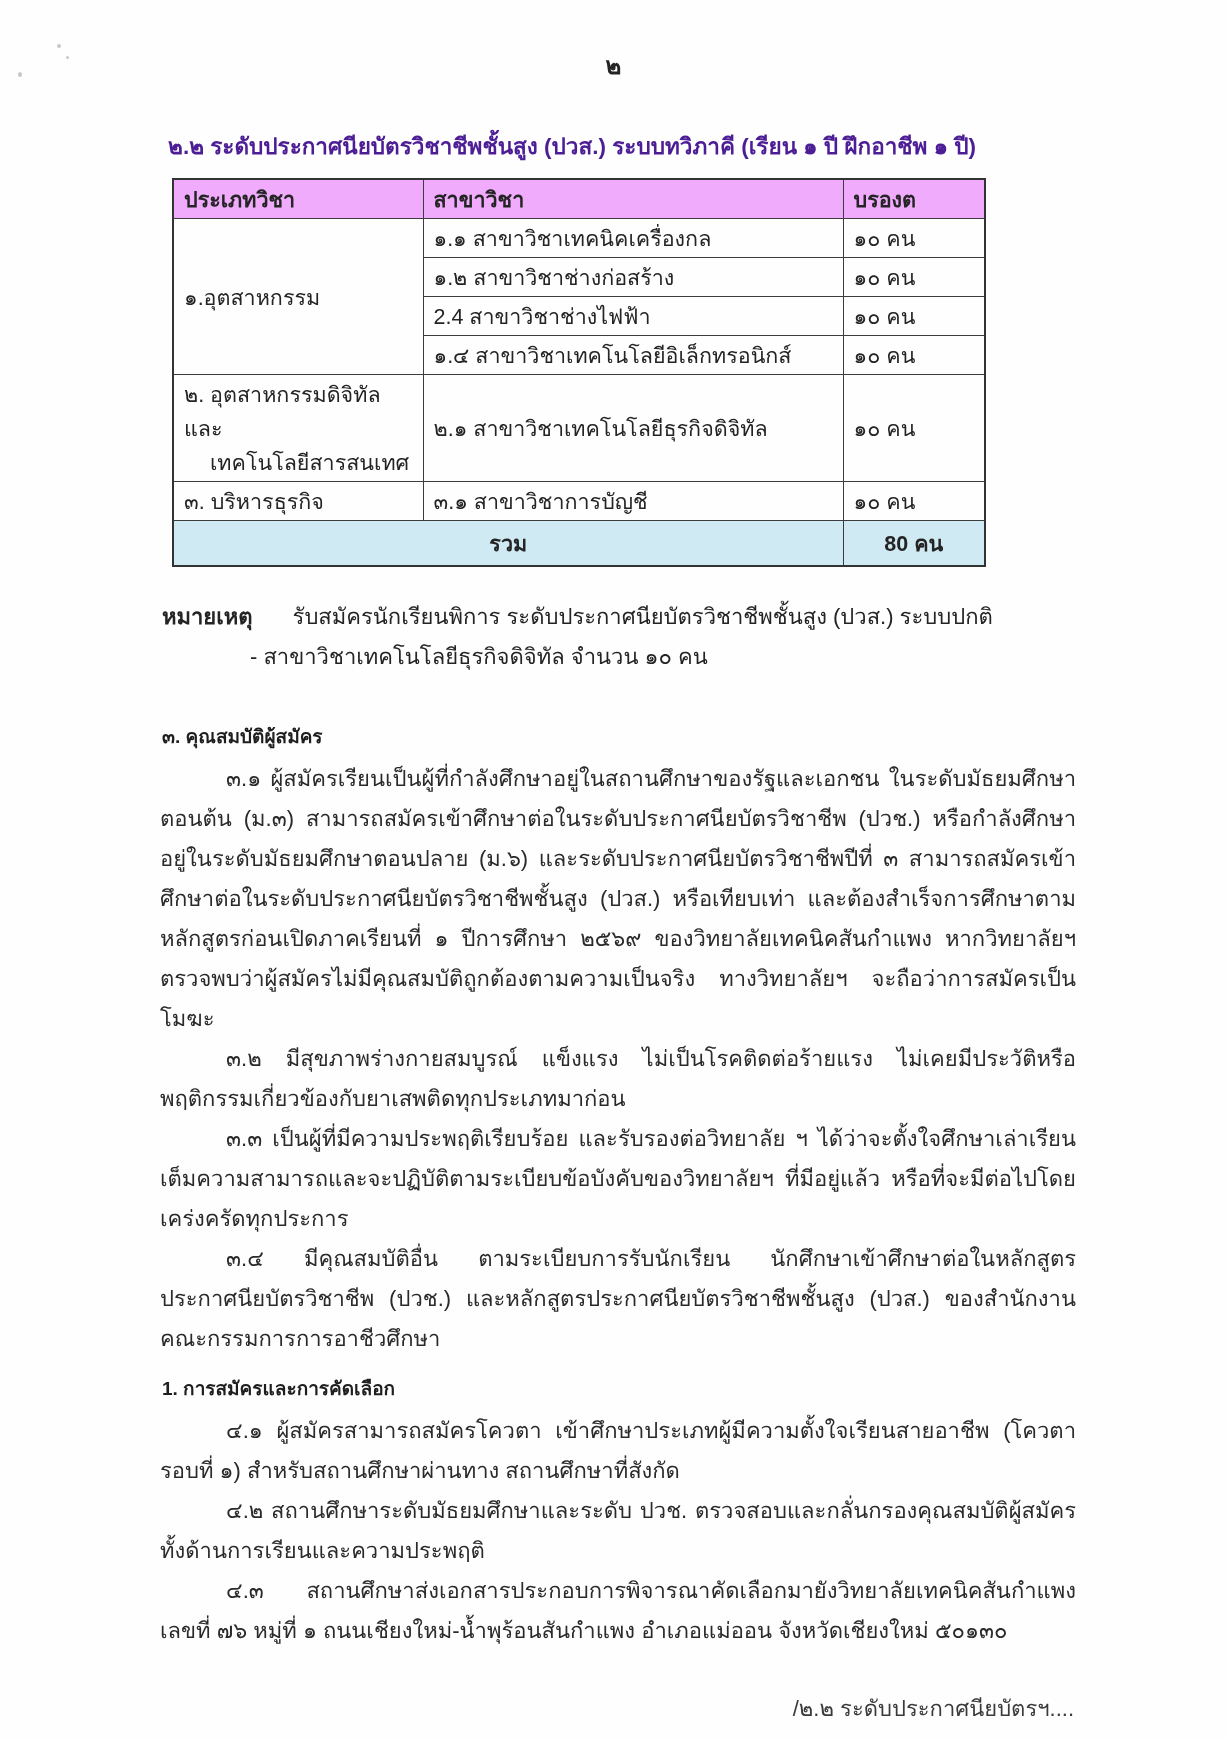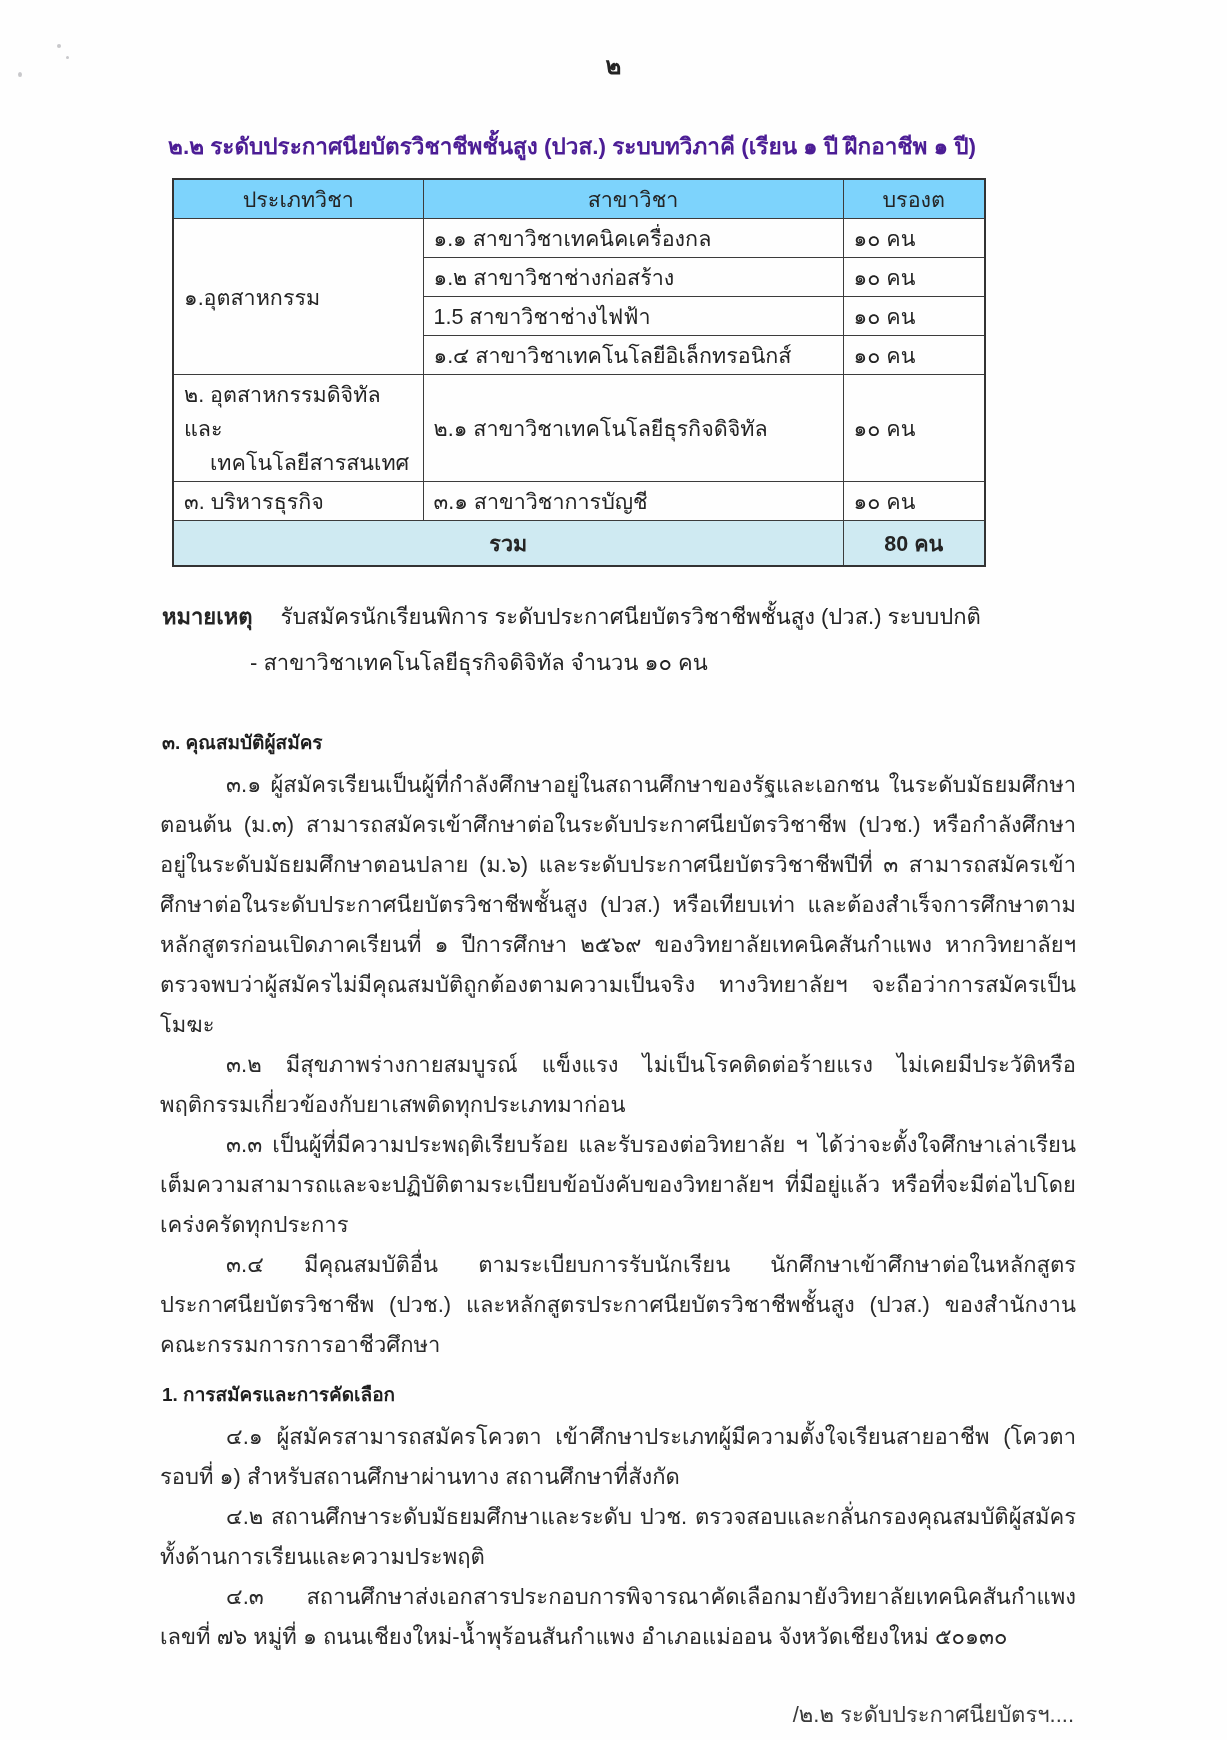--- a/index.html
+++ b/index.html
@@ -46,39 +46,40 @@
   table.admission col.c2 { width:420px; }
   table.admission col.c3 { width:142px; }
   table.admission th, table.admission td {
     border:1.6px solid #3c3c3c;
     padding:2px 10px;
     height:34px;
     vertical-align:middle;
   }
   table.admission { border:2.5px solid #333; }
   table.admission thead th {
-    background:#7dd3fc;
-    font-weight:normal;
-    text-align:center;
+    background:#f0abfc;
+    font-weight:bold;
+    text-align:left;
   }
   td.cell-cat { text-align:left; vertical-align:middle; }
   td.cell-cat .cat-line2 { padding-left:26px; }
   td.cell-major { text-align:left; }
   td.cell-count { text-align:left; }
   tr.row-tall td { height:70px; }
   tr.total-row td {
     background:#cfeaf2;
     font-weight:bold;
     text-align:center;
     height:40px;
   }
   .note-block {
-    margin:30px 0 6px 2px;
+    margin:30px 0 0 2px;
     font-size:22px; line-height:40px;
     display:flex;
+    gap:12px;
   }
   .note-label { font-weight:bold; flex:0 0 auto; }
   .note-text { margin-left:28px; }
   .note-line2 {
     margin-left:90px;
     font-size:22px; line-height:40px;
   }
   .sec-heading {
     margin:40px 0 2px 2px;
     font-size:19px; font-weight:bold; color:#1e1e1e;
@@ -134,21 +135,21 @@
             <span>๑.อุตสาหกรรม</span>
           </td>
           <td class="cell-major">๑.๑ สาขาวิชาเทคนิคเครื่องกล</td>
           <td class="cell-count">๑๐ คน</td>
         </tr>
         <tr>
           <td class="cell-major">๑.๒ สาขาวิชาช่างก่อสร้าง</td>
           <td class="cell-count">๑๐ คน</td>
         </tr>
         <tr>
-          <td class="cell-major">1.5 สาขาวิชาช่างไฟฟ้า</td>
+          <td class="cell-major">2.4 สาขาวิชาช่างไฟฟ้า</td>
           <td class="cell-count">๑๐ คน</td>
         </tr>
         <tr>
           <td class="cell-major">๑.๔ สาขาวิชาเทคโนโลยีอิเล็กทรอนิกส์</td>
           <td class="cell-count">๑๐ คน</td>
         </tr>
         <tr class="row-tall">
           <td class="cell-cat">
             <span>๒. อุตสาหกรรมดิจิทัลและ</span><br>
             <span class="cat-line2">เทคโนโลยีสารสนเทศ</span>

